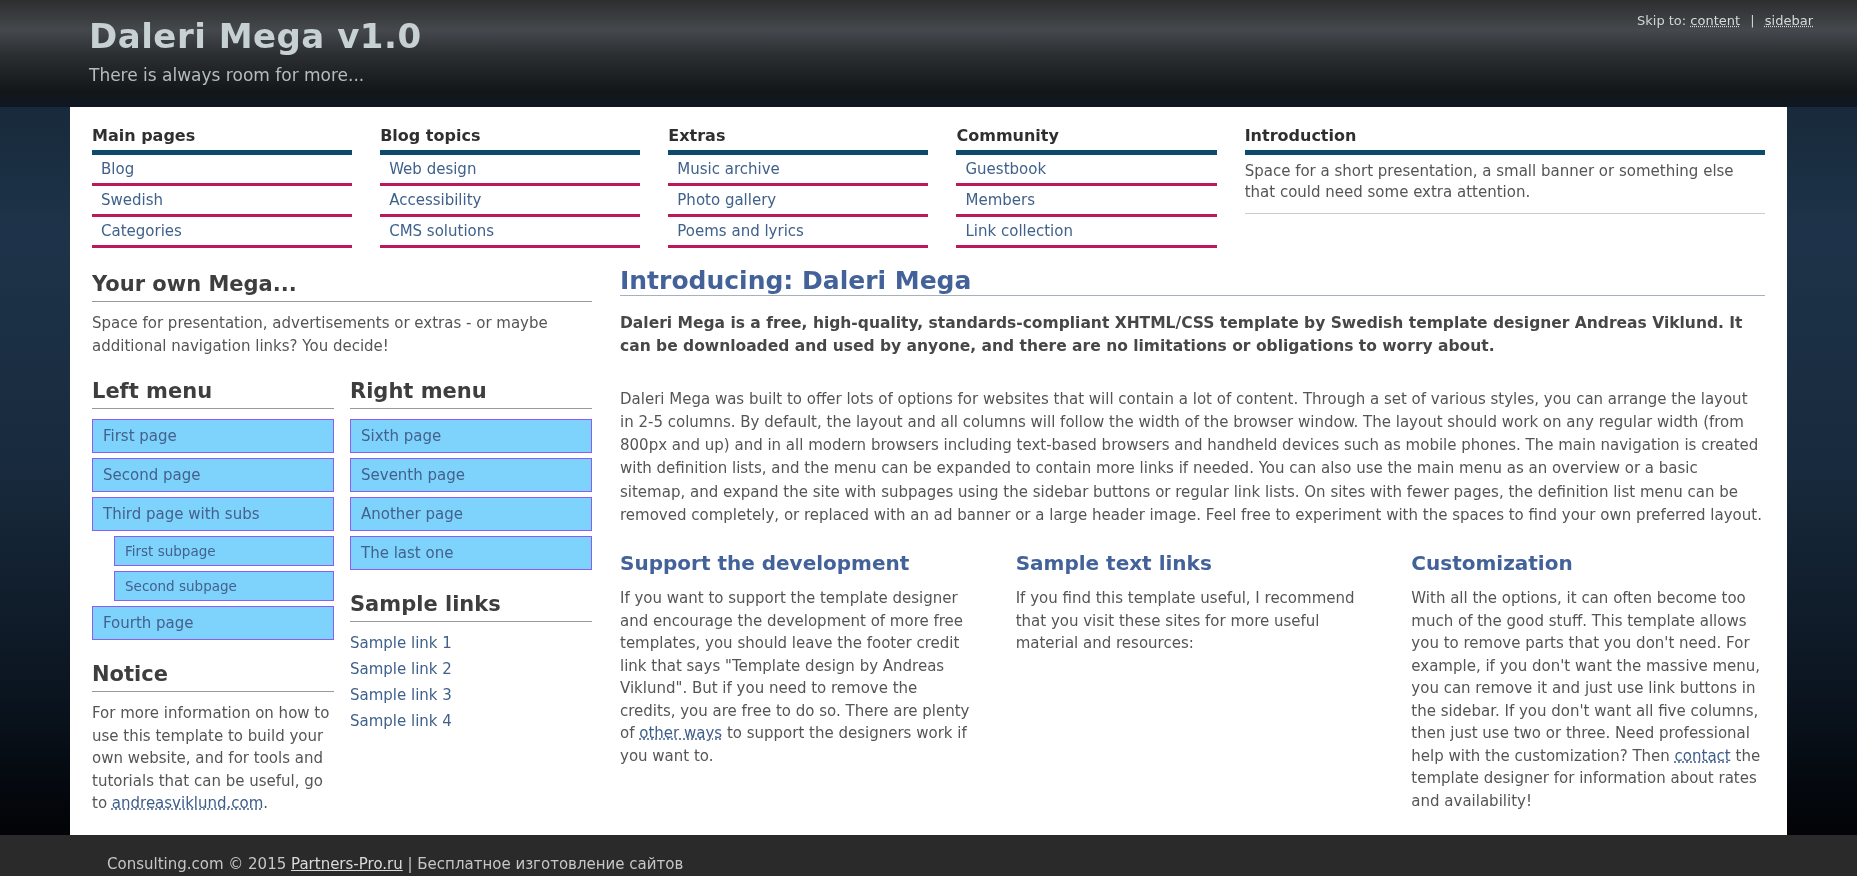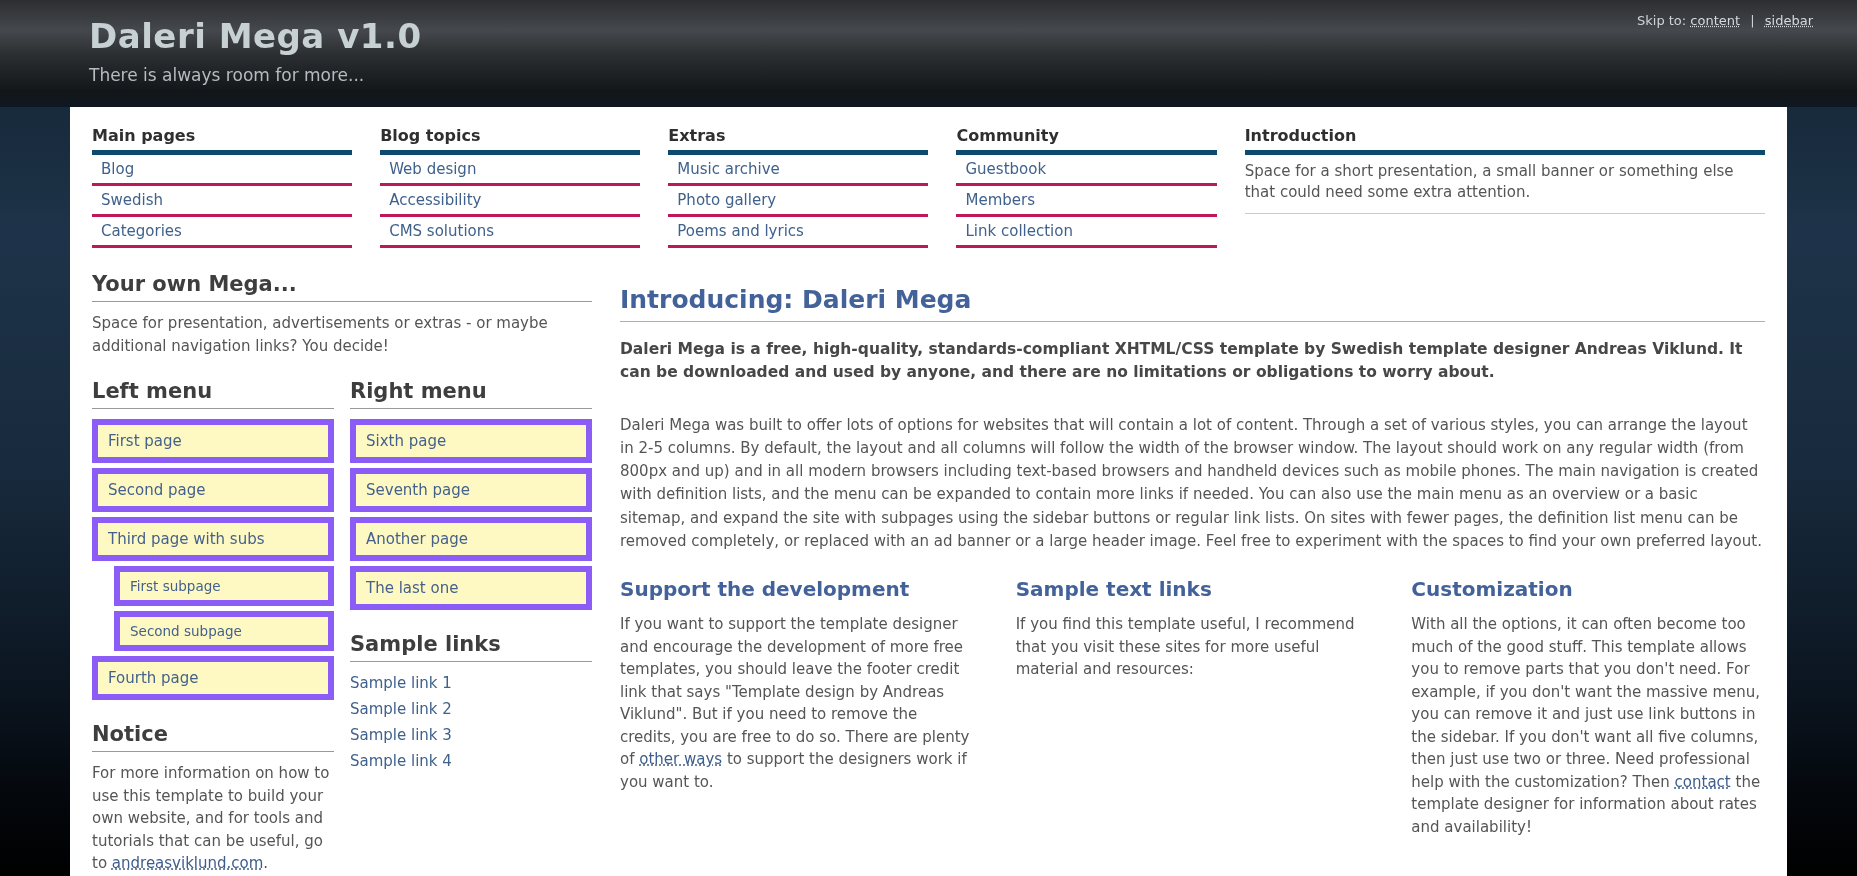--- a/index.html
+++ b/index.html
@@ -28,26 +28,26 @@
   .navintro { font-size: 15px; color: #555; line-height: 1.42; padding: 6px 0 9px; border-bottom: 1px solid #ccc; }
   
   .cols { display: flex; gap: 28px; padding-top: 6px; }
   .sidebar { flex: 0 0 500px; }
   .maincol { flex: 1; min-width: 0; }
   .side-h { font-size: 21px; font-weight: bold; color: #3e3e3e; border-bottom: 1px solid #999; padding-bottom: 5px; margin: 22px 0 10px; }
   .side-h.first { margin-top: 6px; }
   .side-p { font-size: 15px; color: #555; line-height: 1.5; }
   .menus { display: flex; gap: 16px; }
   .menucol { flex: 1; min-width: 0; }
-  .btn { display: block; background: #fef9c3; border: 6px solid #8b5cf6; color: #44618c; font-size: 15px; padding: 7px 10px; margin-bottom: 5px; text-decoration: none; cursor: pointer; }
+  .btn { display: block; background: #7dd3fc; border: 1px solid #8b5cf6; color: #44618c; font-size: 15px; padding: 7px 10px; margin-bottom: 5px; text-decoration: none; cursor: pointer; }
   .btn.sub { margin-left: 22px; font-size: 13.5px; padding: 6px 10px; }
   .slink { display: block; color: #3f618c; font-size: 15px; padding: 2px 0; margin-bottom: 4px; text-decoration: none; cursor: pointer; }
   .plink { color: #3d5d8a; text-decoration: underline dotted; cursor: pointer; }
   
-  .page-h1 { font-size: 25px; font-weight: bold; color: #44629a; border-bottom: 1px solid #a7b0bd; padding-bottom: 7px; margin: 19px 0 16px; }
+  .page-h1 { font-size: 25px; font-weight: bold; color: #44629a; border-bottom: 1px solid #a7b0bd; padding-bottom: 0; margin: 0 0 16px; }
   .lead { font-weight: bold; color: #474747; font-size: 15.5px; line-height: 1.5; margin-bottom: 29px; }
   .bodytext { color: #555; font-size: 15px; line-height: 1.55; }
   .threecol { display: grid; grid-template-columns: 1fr 1fr 1fr; gap: 42px; margin-top: 24px; }
   .col-h3 { font-size: 20px; font-weight: bold; color: #44629a; margin-bottom: 12px; }
   .threecol p { font-size: 15px; color: #555; line-height: 1.5; }
   .threecol ul { margin: 13px 0 0 22px; }
   .threecol li { color: #444; font-size: 15px; margin-bottom: 8px; }
   
   .ftr { background: #2a2a2a; padding: 20px 0 24px 107px; font-size: 15px; color: #c6c6c6; }
   .ftr a { color: #dadada; text-decoration: underline; cursor: pointer; }

